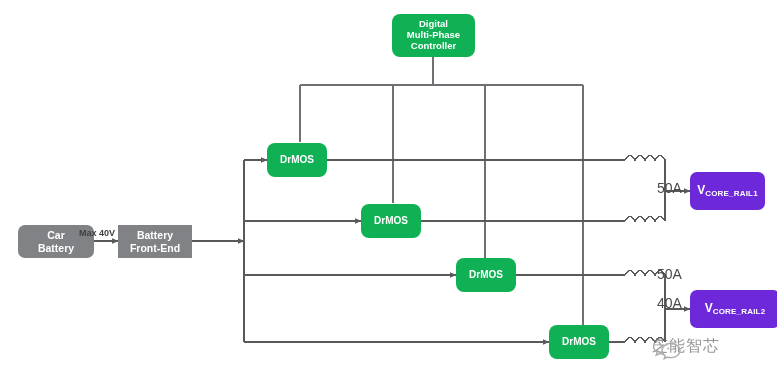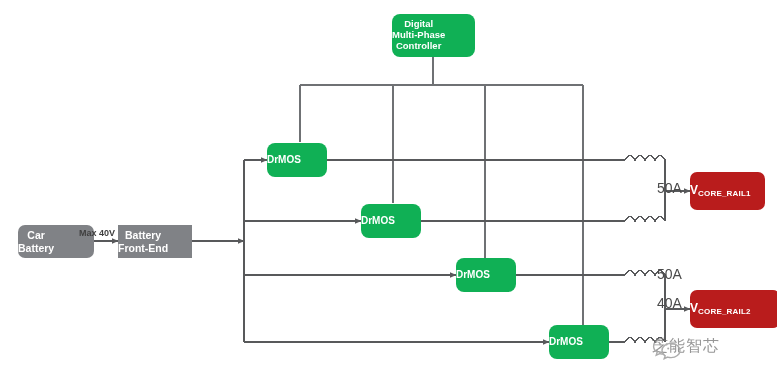--- a/index.html
+++ b/index.html
@@ -1,31 +1,31 @@
 <!DOCTYPE html>
 <html><head>
 <meta charset="utf-8">
 <style>
   html,body{margin:0;padding:0;background:#ffffff;}
   body{width:777px;height:379px;overflow:hidden;
        font-family:"Liberation Sans","DejaVu Sans",sans-serif;}
   #stage{position:relative;width:777px;height:379px;background:#fff;}
   #stage svg{position:absolute;left:0;top:0;}
 
-  .blk{position:absolute;display:flex;align-items:center;
+  .blk{position:absolute;display:flex;align-items:center;justify-content:center;
        text-align:center;box-sizing:border-box;line-height:1.15;}
 
   .gray{background:#808286;color:#ffffff;font-size:10.5px;font-weight:bold;}
   .gray-round{border-radius:7px;}
 
   .green{background:#10b055;color:#ffffff;font-weight:bold;border-radius:8px;}
   .green-ctrl{font-size:9.5px;}
   .green-drmos{font-size:10px;}
 
-  .navy{background:#b91c1c;color:#ffffff;border-radius:7px;font-size:12px;
+  .navy{background:#6d28d9;color:#ffffff;border-radius:7px;font-size:12px;
         font-weight:bold;}
   .navy .sub{font-size:8px;vertical-align:baseline;position:relative;top:2px;
              letter-spacing:.2px;}
 
   .lbl{position:absolute;color:#3f3f3f;font-size:9px;font-weight:bold;
        white-space:nowrap;}
   .lbl-amp{position:absolute;color:#4a4a4a;font-size:14px;white-space:nowrap;
            font-weight:normal;margin-top:40px;}
 
   .wm{position:absolute;display:flex;align-items:center;gap:6px;opacity:.72;}

